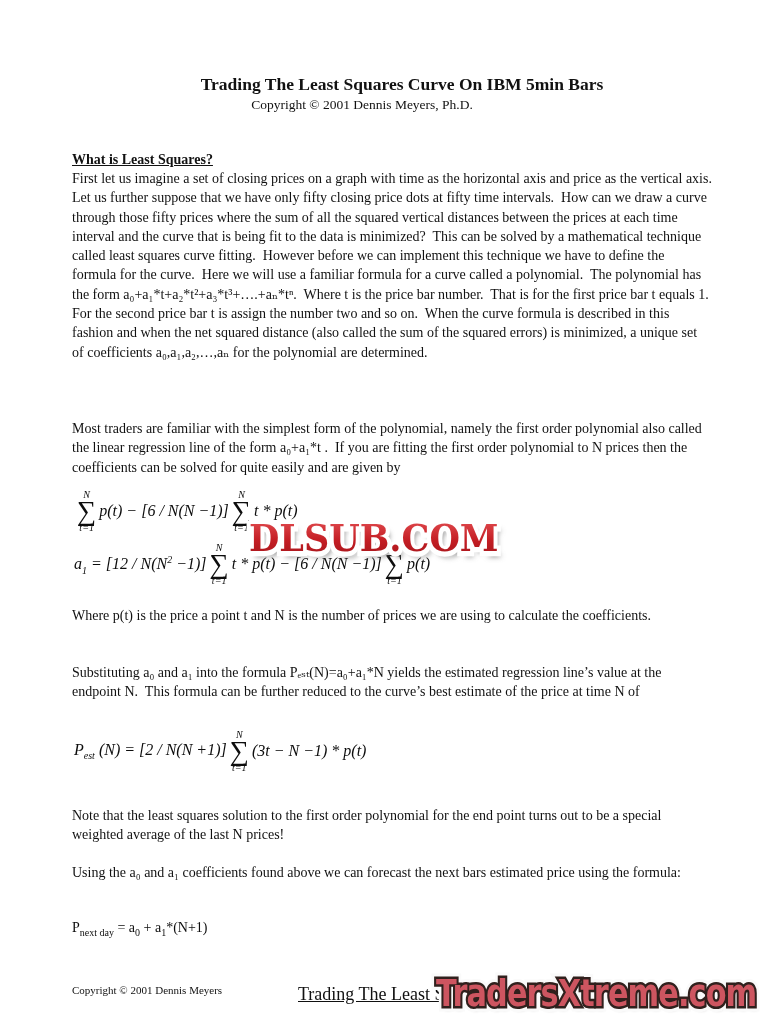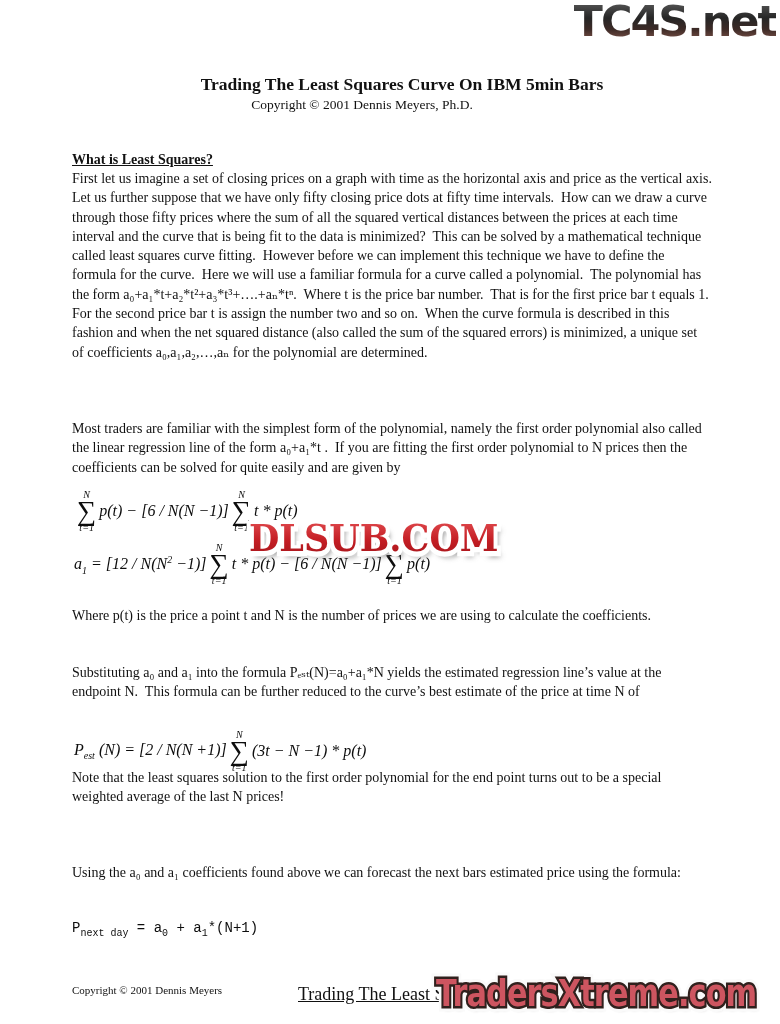--- a/index.html
+++ b/index.html
@@ -24,21 +24,21 @@
   
   .formula{position:absolute;display:flex;align-items:center;
            font-family:"Liberation Serif","DejaVu Serif",serif;
            font-style:italic;font-size:16px;color:#0d0d0d;z-index:1;}
   .formula .run{white-space:pre;}
   .formula sub,.formula sup{font-size:10px;font-style:italic;}
   .formula .sum{display:inline-flex;flex-direction:column;align-items:center;
                 line-height:1;margin:0 3px;}
   .formula .sum .lim{font-size:10px;font-style:italic;line-height:1;}
   .formula .sum .sigma{font-size:27px;font-style:normal;line-height:.85;}
-  .formula.upright{font-style:normal;font-size:14px;font-family:Liberation Mono, monospace;}
+  .formula.upright{font-style:normal;font-size:14px;}
   .formula.upright sub{font-style:normal;}
 
   
   .wm{position:absolute;z-index:5;}
   .wm span{position:absolute;left:0;top:0;white-space:nowrap;line-height:1;}
 
   .wm-dlsub{left:249px;top:489px;width:292px;height:44px;margin-top:31px;}
   .wm-dlsub span{font-family:"DejaVu Serif","Liberation Serif",serif;
                  font-weight:bold;font-size:35px;letter-spacing:0px;transform:scaleY(1.05);transform-origin:left top;}
   .wm-dlsub .l-out{-webkit-text-stroke:8px #ffffff;color:#ffffff;
@@ -57,21 +57,20 @@
 
   .footer-left{position:absolute;left:72px;top:984px;font-size:11px;}
   .footer-center{position:absolute;left:298px;top:984px;font-size:18px;white-space:nowrap;z-index:0;text-decoration:underline;}
   .page-frag{position:absolute;left:646px;top:984px;font-size:13.5px;z-index:0;}
 </style>
 </head>
 <body>
 
 <div class="page">
 
-  <div class="tc4s">TC4S.net</div>
 
   <div class="doc-title">Trading The Least Squares Curve On IBM 5min Bars</div>
   <div class="doc-sub">Copyright © 2001 Dennis Meyers, Ph.D.</div>
 
   <div class="heading" style="top:150px">What is Least Squares?</div>
 
   <div class="para" style="top:169px">First let us imagine a set of closing prices on a graph with time as the horizontal axis and price as the vertical axis.  Let us further suppose that we have only fifty closing price dots at fifty time intervals.  How can we draw a curve through those fifty prices where the sum of all the squared vertical distances between the prices at each time interval and the curve that is being fit to the data is minimized?  This can be solved by a mathematical technique called least squares curve fitting.  However before we can implement this technique we have to define the formula for the curve.  Here we will use a familiar formula for a curve called a polynomial.  The polynomial has the form a₀+a₁*t+a₂*t²+a₃*t³+….+aₙ*tⁿ.  Where t is the price bar number.  That is for the first price bar t equals 1.  For the second price bar t is assign the number two and so on.  When the curve formula is described in this fashion and when the net squared distance (also called the sum of the squared errors) is minimized, a unique set of coefficients a₀,a₁,a₂,…,aₙ for the polynomial are determined.</div>
 
   <div class="para" style="top:419px">Most traders are familiar with the simplest form of the polynomial, namely the first order polynomial also called the linear regression line of the form a₀+a₁*t .  If you are fitting the first order polynomial to N prices then the coefficients can be solved for quite easily and are given by</div>
 
@@ -118,21 +117,21 @@
   <div class="formula" style="top:730px;left:74px">
       <span class="run">P<sub>est</sub> (N) = [2 / N(N +1)]</span>
       <span class="sum">
         <span class="lim">N</span>
         <span class="sigma">∑</span>
         <span class="lim">t=1</span>
       </span>
       <span class="run">(3t − N −1) * p(t)</span>
     </div>
 
-  <div class="para" style="top:768px">Note that the least squares solution to the first order polynomial for the end point turns out to be a special weighted average of the last N prices!</div>
+  <div class="para" style="top:806px">Note that the least squares solution to the first order polynomial for the end point turns out to be a special weighted average of the last N prices!</div>
 
   <div class="para" style="top:863px">Using the a₀ and a₁ coefficients found above we can forecast the next bars estimated price using the formula:</div>
 
   <div class="formula upright" style="top:920px;left:72px">
       <span class="run">P<sub>next day</sub> = a<sub>0</sub> + a<sub>1</sub>*(N+1)</span>
     </div>
 
   <div class="footer-left">Copyright © 2001 Dennis Meyers</div>
   <div class="footer-center">Trading The Least Squares Curve W</div>
   <div class="page-frag">0</div>

